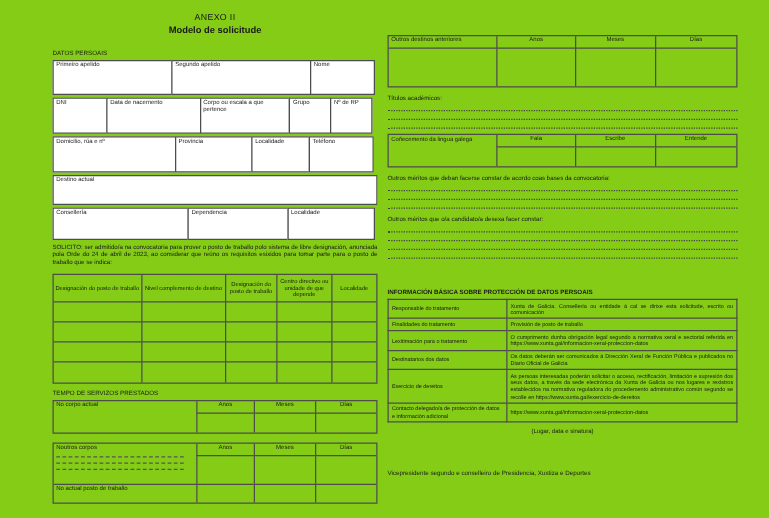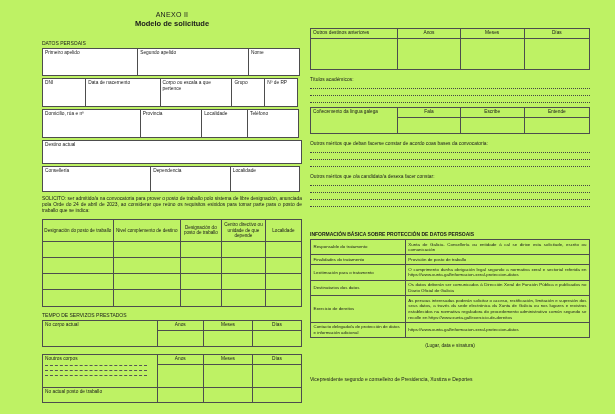--- a/index.html
+++ b/index.html
@@ -4,21 +4,21 @@
 <style>
   * { margin:0; padding:0; box-sizing:border-box; }
   html,body { width:615px; height:414px; }
   body {
     background:#ffffff;
     font-family:"Liberation Sans", sans-serif;
     color:#1a1a1a;
     position:relative;
     overflow:hidden;
   }
-  .page { position:absolute; inset:0; background:#bef264; }
+  .page { position:absolute; inset:0; background:#84cc16; }
 
   
   #title { position:absolute; left:42px; top:11px; width:260px; text-align:center; }
   #title .t1 { font-size:7px; letter-spacing:.3px; }
   #title .t2 { font-size:7.5px; font-weight:bold; margin-top:1px; }
 
   
   #left-col { position:absolute; left:42px; top:40px; width:260px; }
   .sec-label { font-size:5px; margin-bottom:2px; }
 

